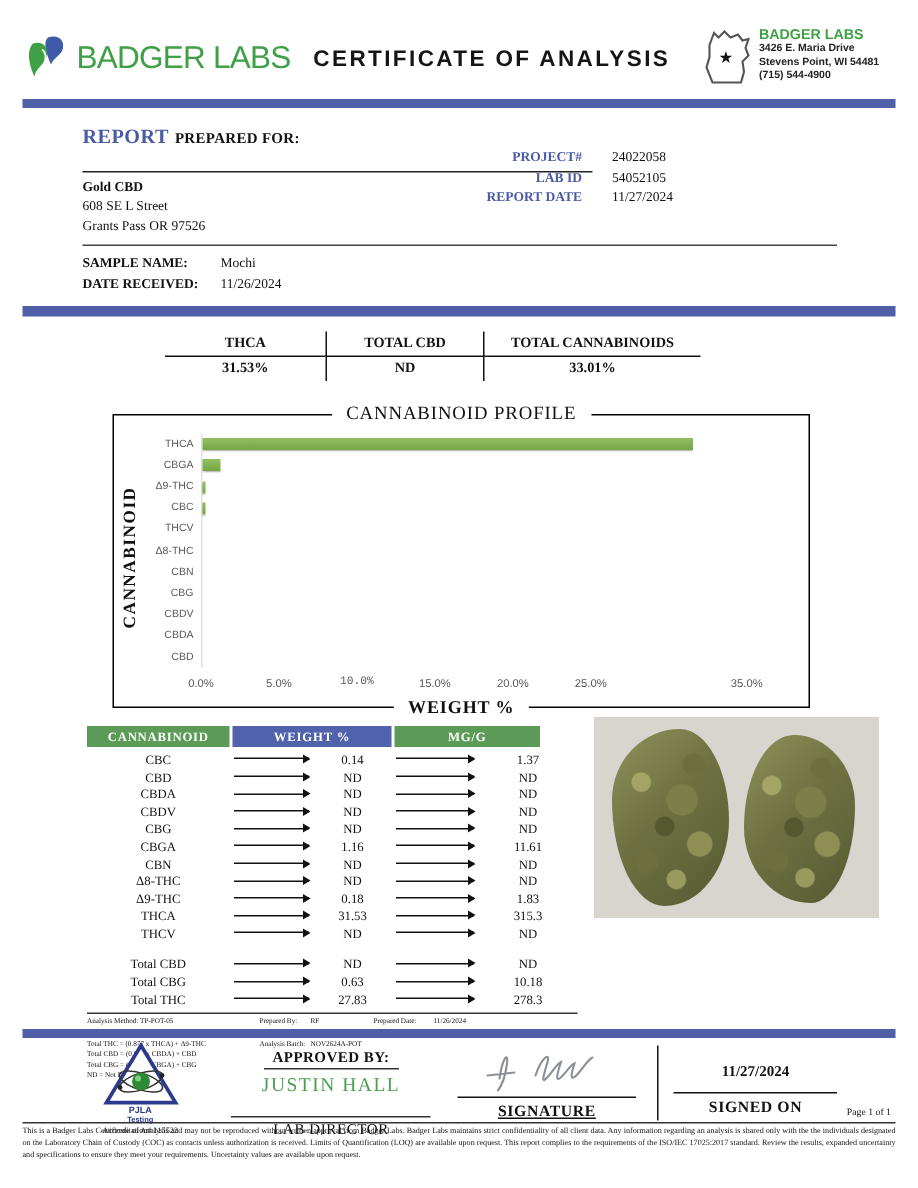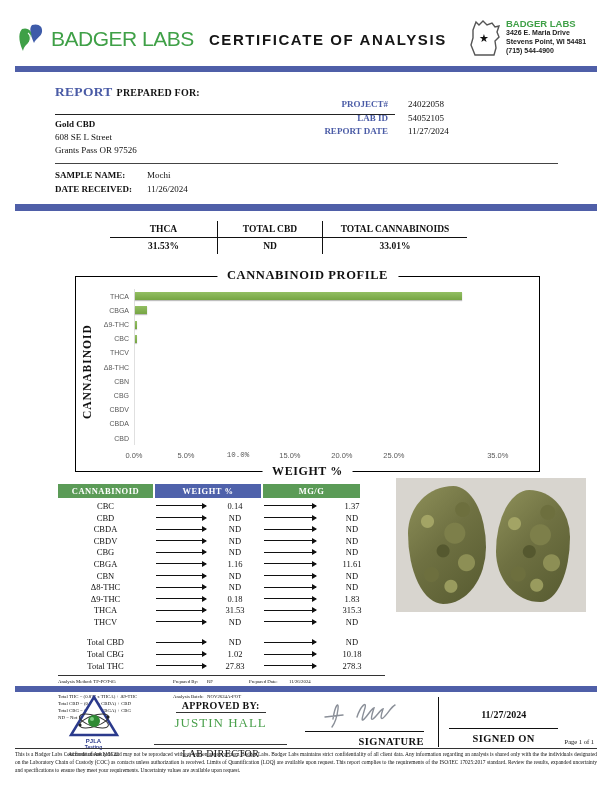--- a/index.html
+++ b/index.html
@@ -35,21 +35,21 @@
   .bluebar2 { height:7px; background:#4f5fa8; margin:8px 15px 0 15px; }
 
   
   .summary { margin:10px auto 0 110px; width:357px; display:grid; grid-template-columns:107px 106px 144px; }
   .summary .cell { text-align:center; font-size:9.5px; font-weight:bold; padding:3px 0; }
   .summary .mid { border-left:1px solid #111; border-right:1px solid #111; }
   .summary .hdr { border-bottom:1.5px solid #111; }
 
   
   .chart-box { position:relative; margin:22px 0 0 75px; width:465px; height:196px; border:1.5px solid #000; background:#fff; }
-  .chart-title { position:absolute; top:-9px; left:50%; transform:translateX(-50%); background:#fff; padding:0 10px; font-weight:bold; font-size:12.5px; letter-spacing:.6px; white-space:nowrap; }
+  .chart-title { position:absolute; top:-9px; left:50%; transform:translateX(-50%); background:#fff; padding:0 10px; font-weight:normal; font-size:12.5px; letter-spacing:.6px; white-space:nowrap; }
   .chart-ylabel { position:absolute; left:-44px; top:50%; transform:rotate(-90deg); transform-origin:center; background:#fff; padding:0 8px; font-weight:bold; font-size:11.5px; letter-spacing:1px; width:110px; text-align:center; margin-top:-8px; }
   .chart-xlabel { position:absolute; bottom:-8px; left:50%; transform:translateX(-50%); background:#fff; padding:0 10px; font-weight:bold; font-size:12px; letter-spacing:.6px; }
   .chart-inner { position:absolute; left:10px; top:12px; right:10px; bottom:26px; display:flex; }
   .chart-labels { width:48px; display:flex; flex-direction:column; }
   .chart-plot { flex:1; display:flex; flex-direction:column; border-left:1px solid #e0e0e0; position:relative; }
   .chart-row-label { flex:1; display:flex; align-items:center; justify-content:flex-end; padding-right:5px; font-family:"Liberation Sans", sans-serif; font-size:7px; color:#595959; }
   .chart-row-bar { flex:1; display:flex; align-items:center; }
   .bar { height:8px; background:linear-gradient(#93bf63,#76a543); box-shadow:0 1px 1px rgba(0,0,0,.25); }
   .chart-axis { position:absolute; left:58px; right:10px; bottom:8px; height:12px; }
   .tick { position:absolute; transform:translateX(-50%); font-family:"Liberation Sans", sans-serif; font-size:7.5px; color:#595959; }
@@ -92,21 +92,21 @@
   .bluebar3 { height:6px; background:#4f5fa8; margin:0 15px; position:absolute; left:0; right:0; top:686px; }
   .approval { position:absolute; top:695px; left:55px; right:54px; display:flex; align-items:flex-start; }
   .pjla { width:78px; text-align:center; }
   .pjla-name { font-family:"Liberation Sans", sans-serif; font-weight:bold; color:#2b3a8c; font-size:6px; margin-top:1px; }
   .pjla-sub { font-family:"Liberation Sans", sans-serif; font-weight:bold; color:#2b3a8c; font-size:5px; }
   .pjla-acc { font-size:5.5px; color:#111; margin-top:1px; }
   .approved { width:135px; margin-left:22px; text-align:center; }
   .approved-by { font-weight:bold; font-size:10px; border-bottom:1px solid #333; display:inline-block; padding:0 6px 1px 6px; letter-spacing:.3px; }
   .approver { color:#4aa04c; font-size:13px; letter-spacing:1px; border-bottom:1.5px solid #333; padding-bottom:13px; margin-top:2px; }
   .approver-title { font-size:10px; margin-top:3px; letter-spacing:.4px; }
-  .sig-block { width:120px; margin-left:18px; text-align:right; }
+  .sig-block { width:120px; margin-left:18px; text-align:center;text-decoration:underline; }
   .sig-line { border-top:1.5px solid #111; margin-top:2px; }
   .sig-label { font-weight:bold; font-size:10.5px; margin-top:4px; letter-spacing:.4px; }
   .vdivider { width:1.5px; background:#111; height:50px; margin:2px 10px 0 14px; }
   .date-block { width:110px; text-align:center; }
   .signed-date { font-weight:bold; font-size:10px; padding:14px 0 8px 0; }
   .date-line { border-top:1.5px solid #111; }
   .signed-on { font-weight:bold; font-size:10.5px; margin-top:4px; letter-spacing:.4px; }
 
   
   .pageno { position:absolute; right:18px; top:738px; font-size:6.5px; }
@@ -338,21 +338,21 @@
         <div class="crow">
           <span class="nm">Total CBD</span>
           <div class="arrow"></div>
           <span class="wt">ND</span>
           <div class="arrow"></div>
           <span class="mg">ND</span>
         </div>
         <div class="crow">
           <span class="nm">Total CBG</span>
           <div class="arrow"></div>
-          <span class="wt">1.02</span>
+          <span class="wt">0.63</span>
           <div class="arrow"></div>
           <span class="mg">10.18</span>
         </div>
         <div class="crow">
           <span class="nm">Total THC</span>
           <div class="arrow"></div>
           <span class="wt">27.83</span>
           <div class="arrow"></div>
           <span class="mg">278.3</span>
         </div>

